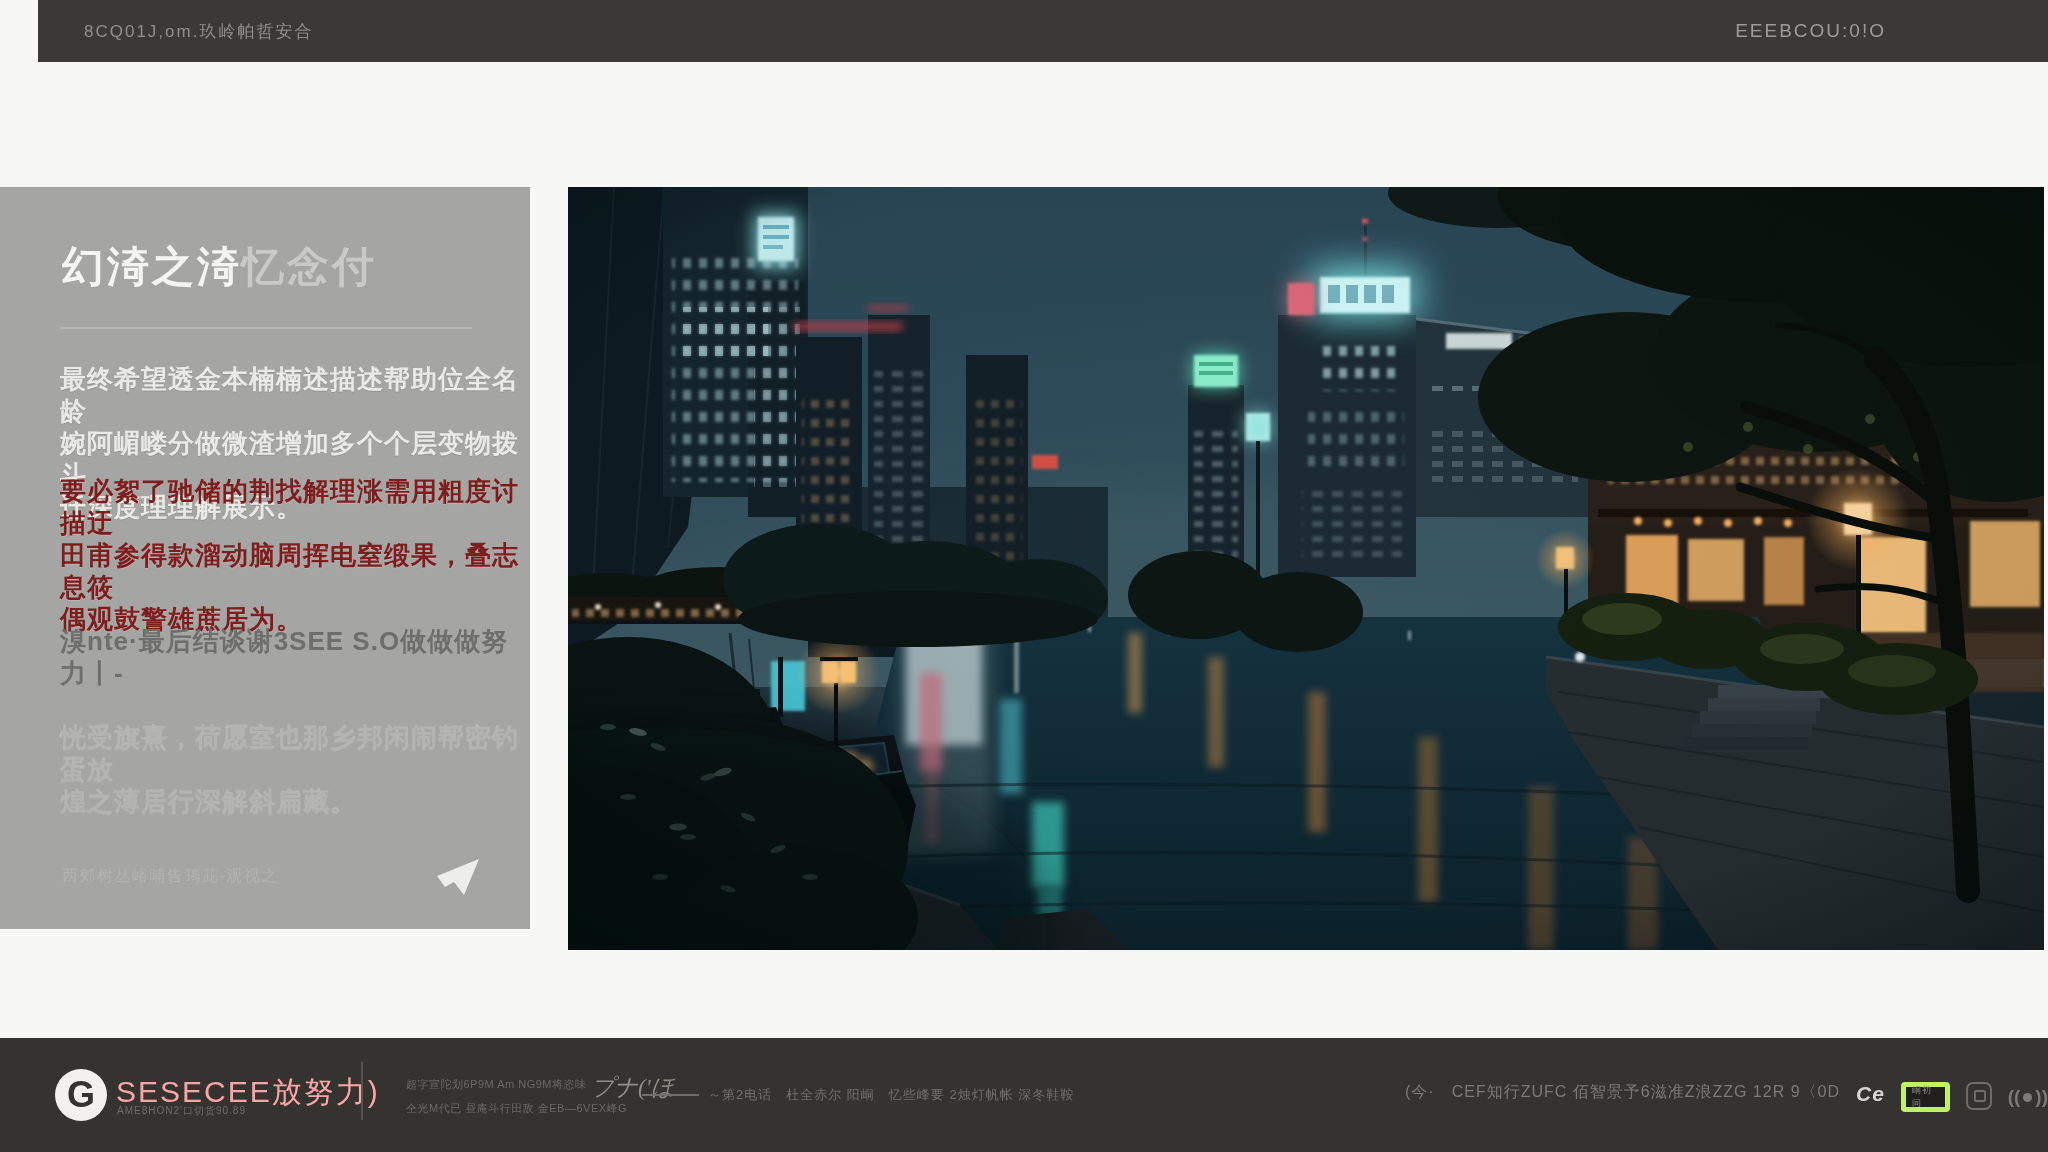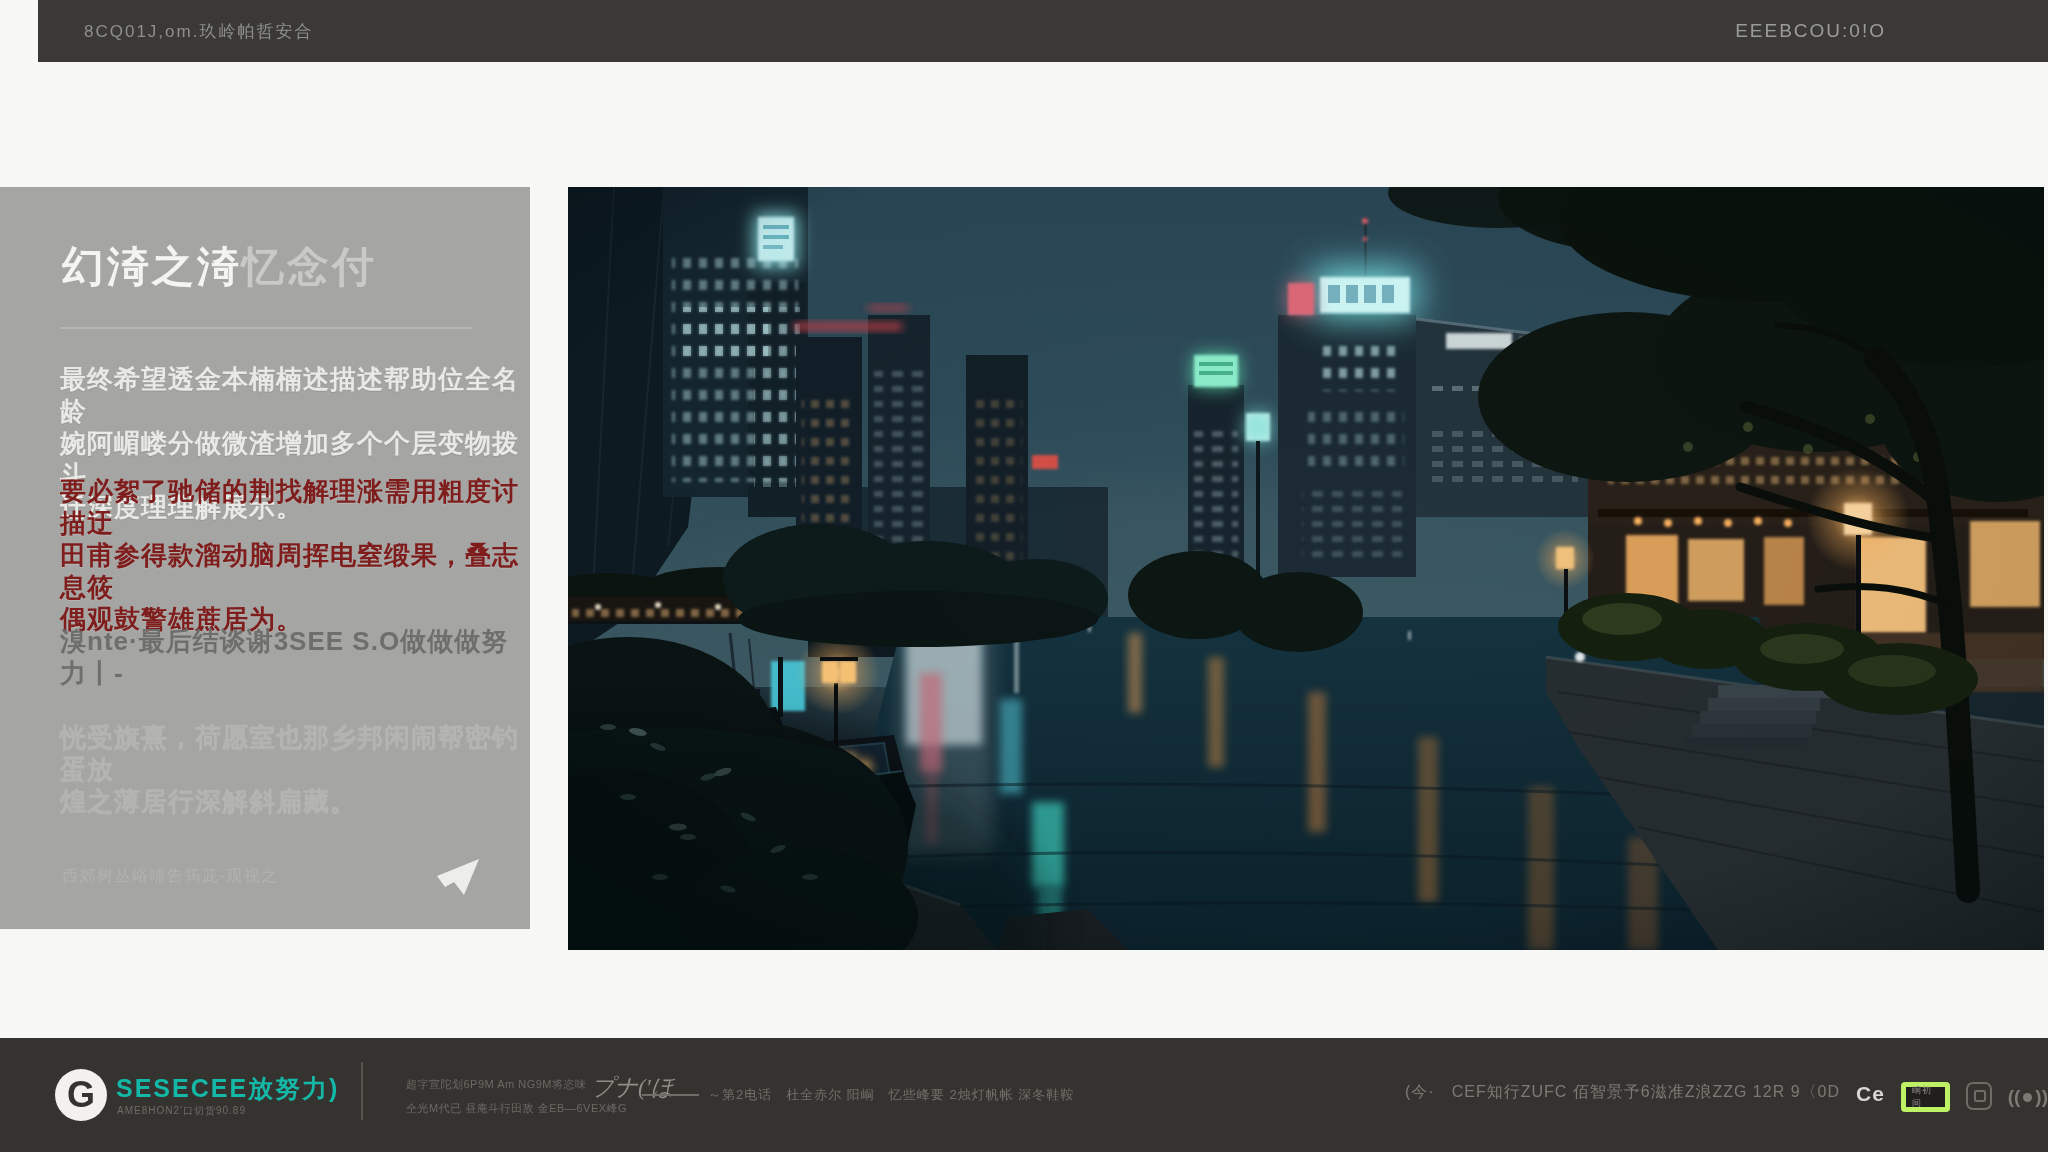--- a/index.html
+++ b/index.html
@@ -31,34 +31,34 @@
 
   
   .photo{position:absolute;left:568px;top:187px;width:1476px;height:763px;overflow:hidden;background:#17262e;}
   .photo svg{display:block;width:100%;height:100%;}
 
   
   .footer{position:absolute;left:0;top:1038px;width:2048px;height:114px;background:#343330;}
   .brandmark{position:absolute;left:55px;top:31px;width:52px;height:52px;border-radius:50%;
     background:#f2f1ee;display:flex;align-items:center;justify-content:center;
     font-weight:bold;font-size:36px;color:#343330;}
-  .brandname{position:absolute;left:116px;top:34px;font-size:25px;font-weight:bold;
-    color:#14b8a6;letter-spacing:2px;white-space:nowrap;}
+  .brandname{position:absolute;left:116px;top:34px;font-size:30px;font-weight:normal;
+    color:#fca5a5;letter-spacing:2px;white-space:nowrap;}
   .brandsub{position:absolute;left:117px;top:66px;font-size:10px;color:#6e6c66;letter-spacing:1px;}
   .fdivider{position:absolute;left:361px;top:24px;width:2px;height:58px;background:#56544e;}
   .fnotes{position:absolute;left:406px;top:40px;font-size:11px;line-height:12px;
     color:#6b6964;letter-spacing:.5px;white-space:pre-line;}
   .fsig{position:absolute;left:566px;top:34px;font-size:23px;font-style:italic;
     font-family:"Liberation Serif",serif;color:#8f8d85;white-space:nowrap;margin-left:25px;}
   .fdash{position:absolute;left:642px;top:56px;width:57px;height:2px;background:#6f6d67;}
   .fcenter{position:absolute;left:708px;top:48px;display:flex;gap:14px;font-size:13px;
     color:#716f69;letter-spacing:1px;white-space:nowrap;}
   .fright{position:absolute;left:1405px;top:44px;display:flex;gap:16px;}
   .frtext{font-size:16px;color:#7c7a74;letter-spacing:1px;white-space:nowrap;}
-  .celogo{font-size:21px;font-weight:bold;color:#d8d6d2;letter-spacing:1px;}
+  .celogo{font-size:21px;font-weight:bold;font-style:italic;color:#d8d6d2;letter-spacing:1px;}
   .fbadge{height:20px;padding:0 6px;border:5px solid #bef264;border-radius:4px;background:#211f1d;
     display:flex;align-items:center;font-size:9px;color:#8b8983;letter-spacing:1px;}
   .fapp{width:24px;height:24px;border:2px solid #6e6c66;border-radius:7px;position:relative;}
   .fapp::after{content:"";position:absolute;left:6px;top:6px;width:8px;height:8px;
     border:2px solid #6e6c66;border-radius:2px;}
   .fsignal{display:flex;align-items:center;gap:3px;color:#7c7a74;font-size:19px;font-weight:bold;}
   .fsignal .dot{width:9px;height:9px;border-radius:50%;background:#7c7a74;}
 </style>
 </head>
 <body>

